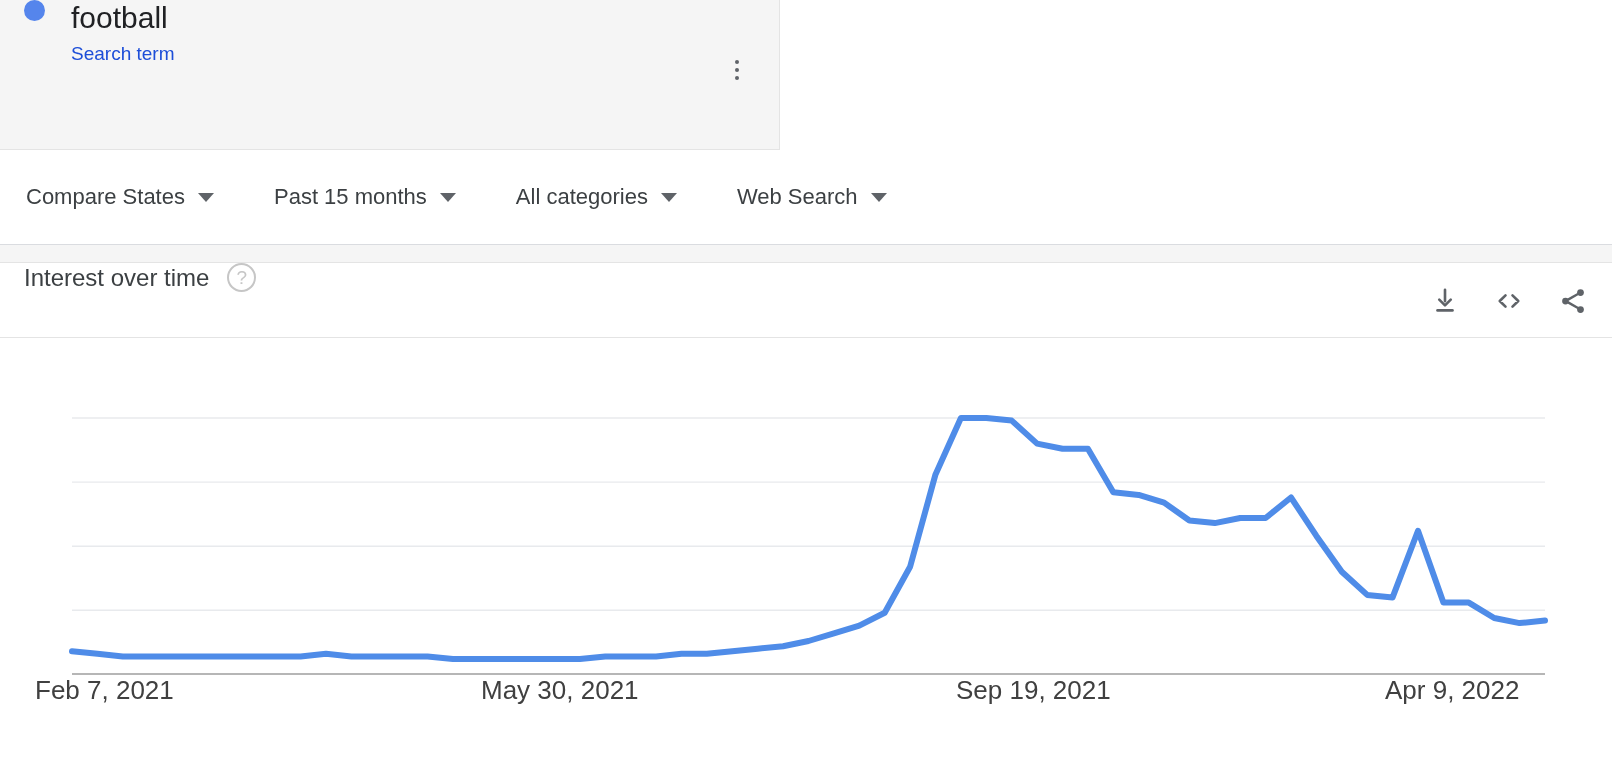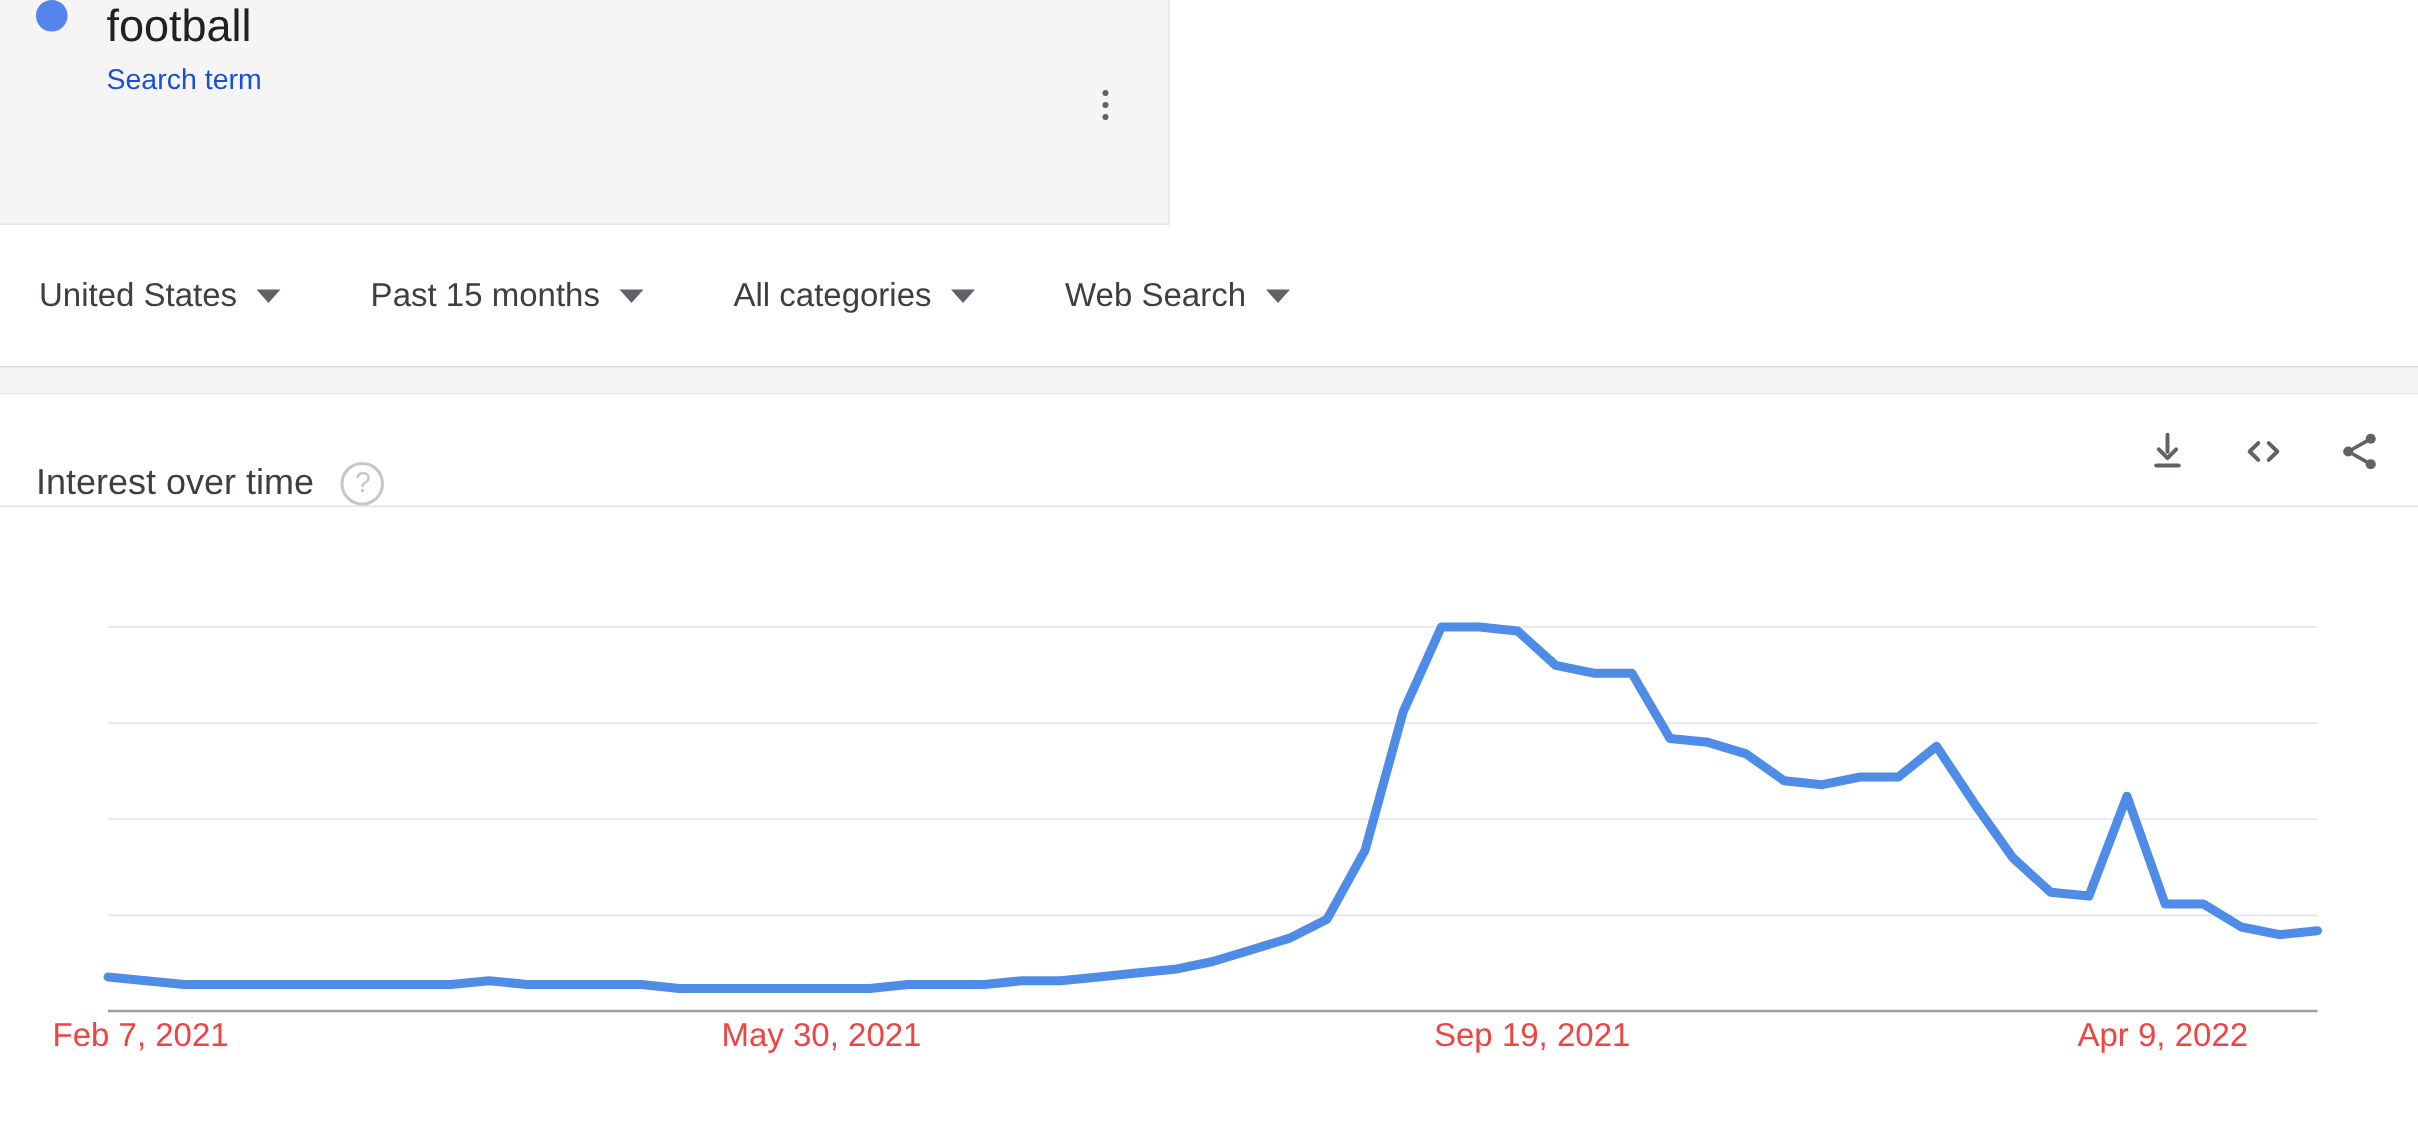--- a/index.html
+++ b/index.html
@@ -152,21 +152,21 @@
   .chart-card {
     position: relative;
     width: 1612px;
     height: 500px;
     background: #ffffff;
   }
   .chart-head {
     position: relative;
     height: 75px;
     display: flex;
-    align-items: flex-end;
+    align-items: flex-start;
     border-bottom: 1px solid #e4e4e4;
   }
   .chart-title {
     margin-left: 24px;
     font-size: 24px;
     color: #3c4043;
     line-height: 30px;
   }
   .help-icon {
     margin-left: 18px;
@@ -198,22 +198,22 @@
   }
   .plot svg { display: block; }
   .ylabels { position: absolute; left: 0; top: 0; width: 72px; height: 100%; }
   .xlabels {
     position: absolute;
     left: 0; top: 340px;
     width: 1612px; height: 40px;
   }
   .xtick {
     position: absolute;
-    font-size: 22px;
-    color: #ef4444;
+    font-size: 26px;
+    color: #404040;
     line-height: 24px;
     white-space: nowrap;
   }
 </style>
 </head>
 <body>
 
 <div class="term-bar">
 
   <div class="term-card">
@@ -226,21 +226,21 @@
       <i></i>
         <i></i>
         <i></i>
     </div>
   </div>
 
 </div>
 
 <div class="filter-bar">
   <div class="filter f0">
-    <span class="filter-label">United States</span>
+    <span class="filter-label">Compare States</span>
     <span class="caret"></span>
   </div>
   <div class="filter f1">
     <span class="filter-label">Past 15 months</span>
     <span class="caret"></span>
   </div>
   <div class="filter f2">
     <span class="filter-label">All categories</span>
     <span class="caret"></span>
   </div>

